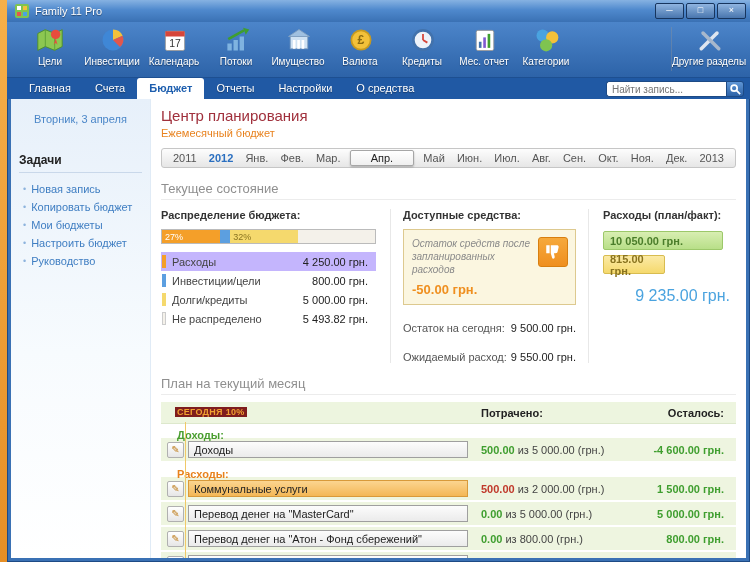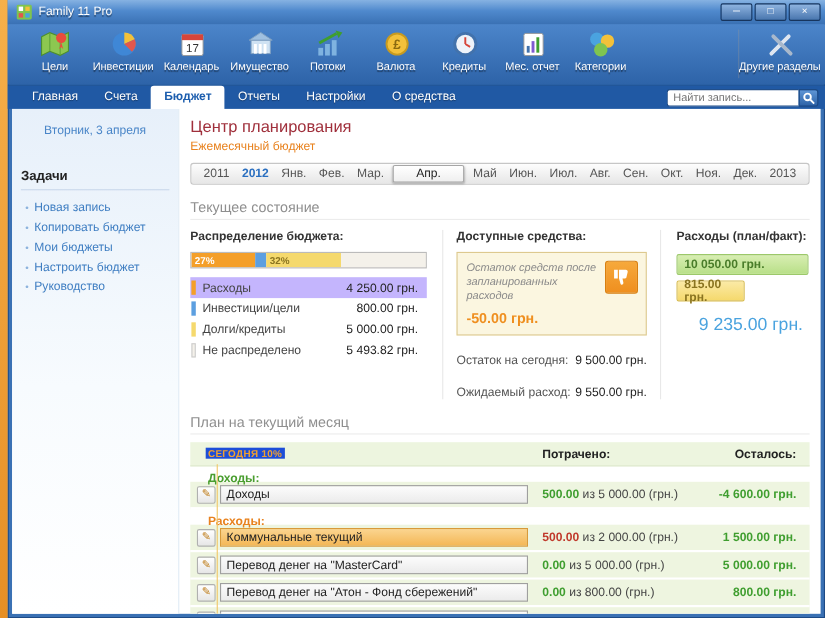--- a/index.html
+++ b/index.html
@@ -20,21 +20,21 @@
   .tool-right{margin-left:auto}
   
   .tabbar{height:21px;display:flex;align-items:flex-end;background:#2059a4;padding:0 6px 0 10px}
   .tab{height:21px;line-height:21px;padding:0 12px;font-size:11px;color:#fff;cursor:pointer;text-shadow:0 1px 1px rgba(0,0,0,.35)}
   .tab.active{background:#fff;color:#1d5eae;font-weight:bold;border-radius:3px 3px 0 0;text-shadow:none}
   .searchwrap{margin-left:auto;display:flex;align-items:flex-end;margin-bottom:2px}
   .searchwrap input{width:120px;height:16px;border:1px solid #1d4a85;border-right:none;border-radius:3px 0 0 3px;font-size:10px;padding:0 5px;color:#666;font-family:"Liberation Sans",sans-serif}
   .searchbtn{width:18px;height:16px;border:1px solid #1d4a85;border-radius:0 3px 3px 0;background:linear-gradient(#5f96d6,#2d63a8);display:flex;align-items:center;justify-content:center;cursor:pointer}
   
   .content{display:flex;height:459px;margin:0 4px 4px;background:#fff;overflow:hidden}
-  .sidebar{width:152px;background:linear-gradient(180deg,#e7f0fa 0%,#f7fbfe 55%,#ffffff 100%);border-right:1px solid #e0ebf6;flex-shrink:0}
+  .sidebar{width:140px;background:linear-gradient(180deg,#e7f0fa 0%,#f7fbfe 55%,#ffffff 100%);border-right:1px solid #e0ebf6;flex-shrink:0}
   .side-date{margin-top:14px;text-align:center;color:#4a86c8;font-size:11px}
   .tasks-title{margin:28px 8px 0;font-size:12px;font-weight:bold;color:#222;border-bottom:1px solid #c9d8ea;padding-bottom:5px}
   .slinks{margin-top:7px}
   .slink{padding:3px 4px 3px 12px;font-size:11px;color:#3f7ec2;cursor:pointer;display:flex;align-items:center}
   .bullet{color:#8db3dd;margin-right:5px;font-size:9px}
   
   .main{flex:1;padding:8px 10px 0;overflow:hidden}
   .page-title{color:#a0303c;font-size:15px}
   .page-sub{color:#e8821e;font-size:11px;margin-top:3px}
   .period{margin-top:9px;height:20px;border:1px solid #c6c6c6;border-radius:3px;background:linear-gradient(#fdfdfd,#e6e6e6);display:flex;align-items:center;justify-content:space-between;padding:0 8px;font-size:11px}
@@ -42,21 +42,21 @@
   .pitem.year-active{color:#2a6fc0;font-weight:bold}
   .pitem.month-active{background:linear-gradient(#ffffff,#efefef);border:1px solid #a6a6a6;border-radius:2px;box-shadow:0 1px 2px rgba(0,0,0,.25);color:#222;padding:1px 20px}
   .sec-h{color:#8f8f8f;font-size:13px;margin-top:13px;padding-bottom:3px;border-bottom:1px solid #ececec}
   
   .state{display:flex;margin-top:9px}
   .scol1{width:230px;padding-right:14px;border-right:1px solid #e8e8e8}
   .scol2{width:198px;padding:0 12px;border-right:1px solid #e8e8e8}
   .scol3{flex:1;padding-left:14px}
   .scol-title{font-weight:bold;font-size:11px;color:#333}
   .dbar{display:flex;height:15px;border:1px solid #bbb;margin:8px 0;background:#f4f1ea;overflow:hidden}
-  .dseg{height:100%;display:flex;align-items:center;padding-left:3px;font-size:9px;font-weight:bold;color:#fff}
+  .dseg{height:100%;display:flex;align-items:center;padding-left:3px;font-size:9px;font-weight:normal;color:#fff}
   .dseg:nth-child(3){color:#8a7420}
   .lrow{display:flex;align-items:center;height:19px;font-size:11px}
   .lrow:nth-child(1){background:#fdf0d5}
   .lrow:nth-child(3){background:#c4b5fd}
   .lmark{width:4px;height:13px;margin:0 6px 0 1px;flex-shrink:0}
   .lname{color:#444;flex:1}
   .lval{color:#222;padding-right:8px}
   .avail-box{position:relative;margin:8px 0;border:1px solid #ddc98f;background:#fbf6e0;padding:7px 8px;min-height:66px}
   .avail-note{font-style:italic;color:#8a8a8a;font-size:10px;width:125px;line-height:1.3}
   .avail-amount{font-size:13px;font-weight:bold;margin-top:6px}
@@ -65,21 +65,21 @@
   .alabel{color:#555;flex:1}
   .aval{color:#222}
   .pfbar{height:19px;border-radius:2px;display:flex;align-items:center;padding-left:6px;font-size:11px;font-weight:bold}
   .pf-green{width:120px;background:linear-gradient(#d8eeb2,#b8df88);border:1px solid #9cc86a;color:#4a7d2a;margin-top:10px}
   .pf-yellow{width:62px;background:linear-gradient(#fbeaa6,#f5d96d);border:1px solid #d8bc50;color:#8a7420;margin-top:5px}
   .pf-total{font-size:16px;margin-top:13px;text-align:right;padding-right:6px}
   
   .ptable{margin-top:7px;position:relative;font-size:11px}
   .today-line{position:absolute;left:24px;top:20px;bottom:-200px;width:1px;background:#f0c868;z-index:4}
   .phead{display:flex;height:22px;align-items:center;background:#edf5df;border-bottom:1px solid #dde8cc;position:relative}
-  .today-label{position:absolute;left:14px;top:5px;color:#f0a030;font-size:9px;font-weight:bold;letter-spacing:.3px;background:#1d4ed8;z-index:5;padding:0 2px}
+  .today-label{position:absolute;left:14px;top:5px;color:#f0a030;font-size:9px;font-weight:bold;letter-spacing:.3px;background:#7f1d1d;z-index:5;padding:0 2px}
   .ph-name{width:320px}
   .ph-spent{width:158px;font-weight:bold;color:#222}
   .ph-left{flex:1;text-align:right;padding-right:12px;font-weight:bold;color:#222}
   .psec{height:14px;line-height:22px;font-weight:bold;padding-left:16px;background:#fff}
   .prow{display:flex;align-items:center;height:25px;background:#eef5e0;border-bottom:2px solid #fff}
   .pcell-name{width:320px;display:flex;align-items:center}
   .pedit{width:17px;height:16px;margin-left:6px;background:linear-gradient(#fff,#e6e6e6);border:1px solid #b0b0b0;border-radius:2px;text-align:center;line-height:14px;font-size:10px;color:#c08020;cursor:pointer;flex-shrink:0}
   .pedit::before{content:"\270E"}
   .pname{width:280px;height:17px;line-height:15px;margin-left:4px;background:linear-gradient(#fcfcfc,#ebebeb);border:1px solid #9f9f9f;padding:1px 5px 0;color:#222;overflow:hidden;white-space:nowrap;cursor:pointer}
   .prow.selected .pname{background:linear-gradient(#fbd590,#f4b756);border-color:#d89a3a}
@@ -136,40 +136,40 @@
             <rect x="5" y="6" width="22" height="22" rx="2" fill="#fff" stroke="#999"></rect>
             <rect x="5" y="6" width="22" height="6" fill="#d6453a"></rect>
             <text x="16" y="24" font-size="12" text-anchor="middle" fill="#333">17</text>
           </svg>
         </span>
       <span class="tlabel">Календарь</span>
     </div>
     <div class="tool">
       <span class="ticon">
           <svg width="28" height="28" viewBox="0 0 32 32">
+            <rect x="5" y="20" width="5" height="8" fill="#7fb3e0"></rect>
+            <rect x="12" y="16" width="5" height="12" fill="#7fb3e0"></rect>
+            <rect x="19" y="12" width="5" height="16" fill="#7fb3e0"></rect>
+            <path d="M6 15L24 5" stroke="#3f9e2f" stroke-width="3" fill="none"></path>
+            <path d="M23 2l7 2-4 6z" fill="#3f9e2f"></path>
+          </svg>
+        </span>
+      <span class="tlabel">Потоки</span>
+    </div>
+    <div class="tool">
+      <span class="ticon">
+          <svg width="28" height="28" viewBox="0 0 32 32">
             <rect x="6" y="12" width="20" height="14" fill="#cfe2f3" stroke="#7f9fc0"></rect>
             <path d="M4 12L16 4l12 8z" fill="#9fc0e0" stroke="#7f9fc0"></path>
             <rect x="9" y="16" width="3" height="10" fill="#fff"></rect>
             <rect x="14" y="16" width="3" height="10" fill="#fff"></rect>
             <rect x="19" y="16" width="3" height="10" fill="#fff"></rect>
           </svg>
         </span>
       <span class="tlabel">Имущество</span>
-    </div>
-    <div class="tool">
-      <span class="ticon">
-          <svg width="28" height="28" viewBox="0 0 32 32">
-            <rect x="5" y="20" width="5" height="8" fill="#7fb3e0"></rect>
-            <rect x="12" y="16" width="5" height="12" fill="#7fb3e0"></rect>
-            <rect x="19" y="12" width="5" height="16" fill="#7fb3e0"></rect>
-            <path d="M6 15L24 5" stroke="#3f9e2f" stroke-width="3" fill="none"></path>
-            <path d="M23 2l7 2-4 6z" fill="#3f9e2f"></path>
-          </svg>
-        </span>
-      <span class="tlabel">Потоки</span>
     </div>
     <div class="tool">
       <span class="ticon">
           <svg width="28" height="28" viewBox="0 0 32 32">
             <circle cx="16" cy="16" r="11" fill="#f3c13a" stroke="#c79a20" stroke-width="2"></circle>
             <text x="16" y="21" font-size="14" text-anchor="middle" fill="#8a6a10" font-weight="bold">£</text>
           </svg>
         </span>
       <span class="tlabel">Валюта</span>
     </div>
@@ -378,21 +378,21 @@
             </span>
           <span class="pspent"><b style="color: rgb(63, 158, 47);">500.00</b><span>из 5 000.00 (грн.)</span></span>
           <span class="pleft" style="color: rgb(63, 158, 47);">-4 600.00 грн.</span>
         </div>
 
         <div class="psec" style="color: rgb(232, 130, 30);">Расходы:</div>
 
         <div class="prow selected">
           <span class="pcell-name">
               <span class="pedit"></span>
-              <span class="pname">Коммунальные текущий</span>
+              <span class="pname">Коммунальные услуги</span>
             </span>
           <span class="pspent"><b style="color: rgb(192, 57, 43);">500.00</b><span>из 2 000.00 (грн.)</span></span>
           <span class="pleft" style="color: rgb(63, 158, 47);">1 500.00 грн.</span>
         </div>
 
         <div class="prow">
           <span class="pcell-name">
               <span class="pedit"></span>
               <span class="pname">Перевод денег на "MasterCard"</span>
             </span>

